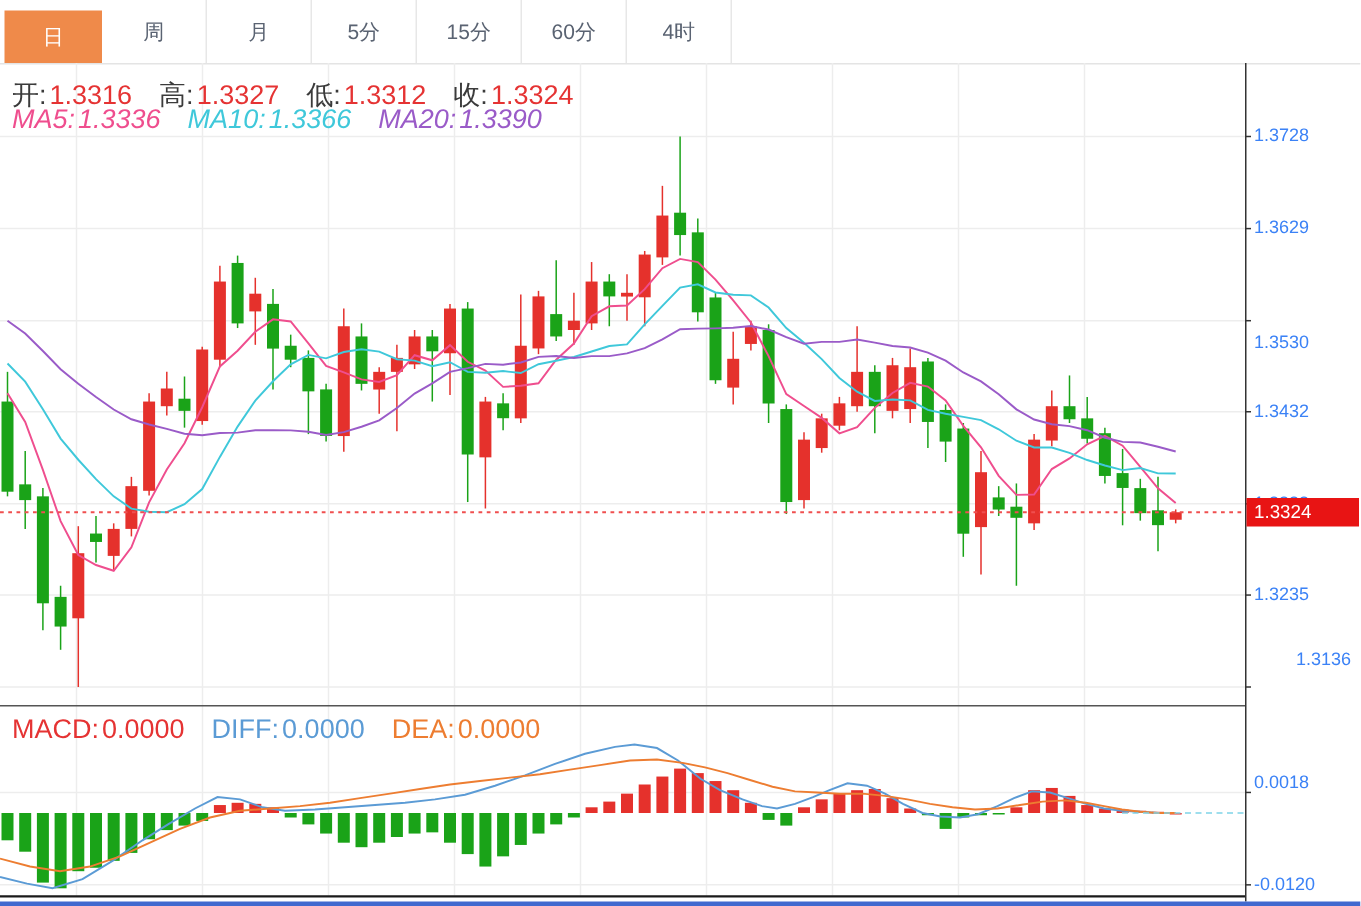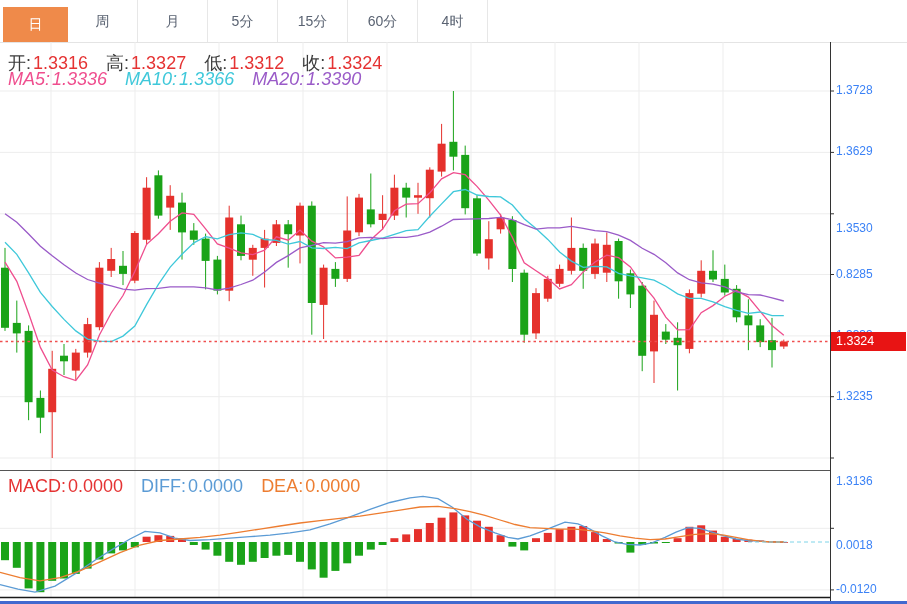--- a/index.html
+++ b/index.html
@@ -284,26 +284,26 @@
     </svg>
 
   <div class="row" id="quote-row"><span class="pair"><span class="lbl">开:</span><span style="color: rgb(229, 51, 51);">1.3316</span></span><span class="pair"><span class="lbl">高:</span><span style="color: rgb(229, 51, 51);">1.3327</span></span><span class="pair"><span class="lbl">低:</span><span style="color: rgb(229, 51, 51);">1.3312</span></span><span class="pair"><span class="lbl">收:</span><span style="color: rgb(229, 51, 51);">1.3324</span></span></div>
   <div class="row" id="ma-row"><span class="pair"><span class="lbl" style="color: rgb(239, 78, 142);">MA5:</span><span style="color: rgb(239, 78, 142);">1.3336</span></span><span class="pair"><span class="lbl" style="color: rgb(63, 200, 218);">MA10:</span><span style="color: rgb(63, 200, 218);">1.3366</span></span><span class="pair"><span class="lbl" style="color: rgb(154, 91, 200);">MA20:</span><span style="color: rgb(154, 91, 200);">1.3390</span></span></div>
   <div class="row" id="macd-row"><span class="pair"><span class="lbl" style="color: rgb(229, 51, 51);">MACD:</span><span style="color: rgb(229, 51, 51);">0.0000</span></span><span class="pair"><span class="lbl" style="color: rgb(91, 155, 213);">DIFF:</span><span style="color: rgb(91, 155, 213);">0.0000</span></span><span class="pair"><span class="lbl" style="color: rgb(237, 125, 49);">DEA:</span><span style="color: rgb(237, 125, 49);">0.0000</span></span></div>
 
   <div id="price-axis-labels">
       <div class="ytick" style="top: 83px;">1.3728</div>
       <div class="ytick" style="top: 144.38px;">1.3629</div>
       <div class="ytick" style="top: 221px;">1.3530</div>
-      <div class="ytick" style="top: 266.52px;">0.8285</div>
+      <div class="ytick" style="top: 266.52px;">1.3432</div>
       <div class="ytick" style="top: 327.9px;">1.3333</div>
       <div class="ytick" style="top: 388.66px;">1.3235</div>
-      <div class="ytick" style="top: 474px;">1.3136</div>
+      <div class="ytick" style="top: 432px; margin-left: 28px;">1.3136</div>
     </div>
   <div id="macd-axis-labels">
-      <div class="ytick" style="top: 538px;">0.0018</div>
+      <div class="ytick" style="top: 514px;">0.0018</div>
       <div class="ytick" style="top: 581.88px;">-0.0120</div>
     </div>
 
   <div id="price-tag">1.3324</div>
 
   <div id="bottom-strip"></div>
 </div>
 
 </body></html>

